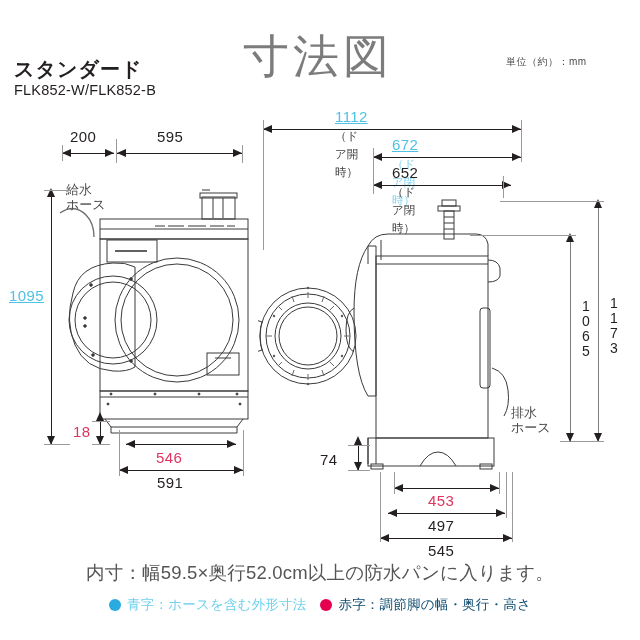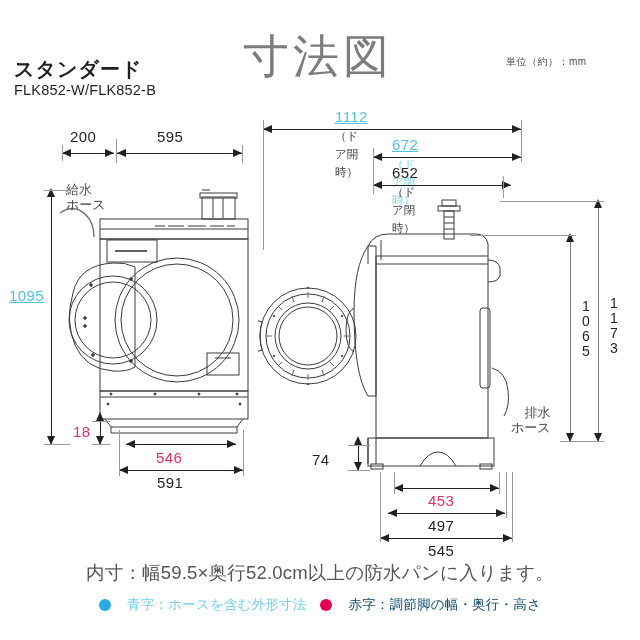--- a/index.html
+++ b/index.html
@@ -46,21 +46,21 @@
   
   #note{
     left:0;top:560px;width:640px;text-align:center;
     font-size:18.5px;color:#555;letter-spacing:.2px;
   }
   #legend{
     left:0;top:596px;width:640px;text-align:center;
     font-size:13.5px;letter-spacing:.2px;
     display:flex;justify-content:center;align-items:center;gap:14px;
   }
-  .lg{display:inline-flex;align-items:center;gap:16px;}
+  .lg{display:inline-flex;align-items:center;gap:6px;}
   .dot{width:12px;height:12px;border-radius:50%;display:inline-block;}
   .dot.blue{background:#29abe2;}
   .dot.red{background:#e4004f;}
   .lg .t.blue{color:#6fd0ef;}
   .lg .t.red{color:#0c4a6e;}
 
   
   .vnum{writing-mode:vertical-rl;text-orientation:upright;font-size:14px;letter-spacing:-1px;}
   svg{display:block;}
 </style>
@@ -244,21 +244,21 @@
     <g fill="#5a5a5a">
       <circle cx="16" cy="128" r="1.2"></circle>
         <circle cx="84" cy="128" r="1.2"></circle>
       <circle cx="16" cy="168" r="1.2"></circle>
         <circle cx="84" cy="168" r="1.2"></circle>
       <circle cx="50" cy="100" r="1.2"></circle>
         <circle cx="50" cy="196" r="1.2"></circle>
     </g>
   </svg>
 
-  <div class="abs" style="left:511px;top:405px;font-size:13px;line-height:15px;color:#4a4a4a;text-align:right;">
+  <div class="abs" style="left:511px;top:405px;font-size:13px;line-height:15px;color:#4a4a4a;">
     <div>排水</div>
     <div>ホース</div>
   </div>
 
   <div class="abs">
     <div class="abs" style="left:335px;top:108px;">
       <span class="num blue">1112</span><span class="sub">（ドア開時）</span>
     </div>
     <div class="hline" style="left:263px;top:129px;width:258px;"></div>
     <div class="ar ar-l abs" style="left:263px;top:124.6px;"></div>
@@ -299,21 +299,21 @@
 
   <div class="abs">
     <div class="abs num vnum" style="left:578px;top:298px;">1065</div>
     <div class="vline" style="left:570px;top:235px;height:206px;border-color:#7d7d7d;"></div>
     <div class="ar ar-u abs" style="left:565.6px;top:233px;"></div>
     <div class="ar ar-d abs" style="left:565.6px;top:433px;"></div>
     <div class="exth" style="left:470px;top:234.5px;width:106px;border-color:#9a9a9a;"></div>
   </div>
 
   <div class="abs">
-    <div class="abs num" style="left:312px;top:451px;">74</div>
+    <div class="abs num" style="left:320px;top:451px;">74</div>
     <div class="vline" style="left:358px;top:438px;height:32px;"></div>
     <div class="ar ar-u abs" style="left:353.6px;top:436px;"></div>
     <div class="ar ar-d abs" style="left:353.6px;top:462px;"></div>
     <div class="exth" style="left:348px;top:444.5px;width:22px;"></div>
     <div class="exth" style="left:348px;top:469.5px;width:22px;"></div>
   </div>
 
   <div class="abs">
     <div class="abs num red" style="left:428px;top:492px;">453</div>
     <div class="hline" style="left:394px;top:488px;width:105px;"></div>

